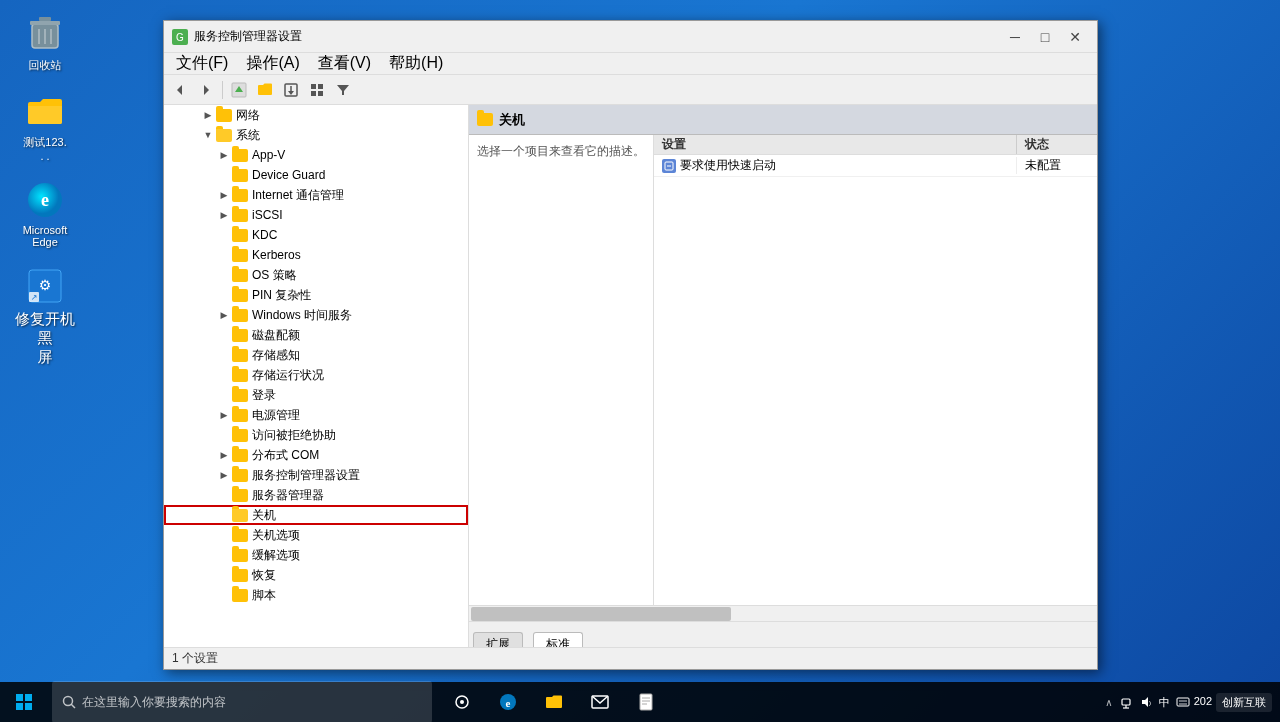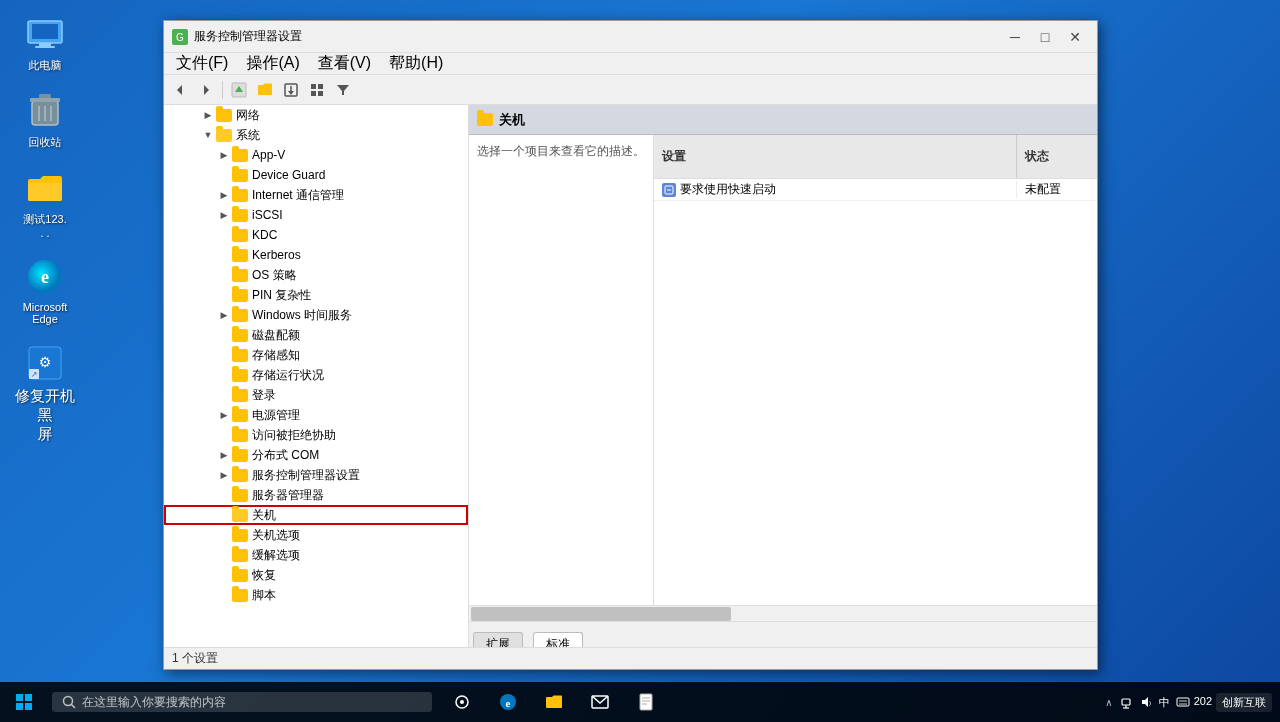--- a/index.html
+++ b/index.html
@@ -72,21 +72,21 @@
       display: flex;
       align-items: center;
       justify-content: center;
       color: white;
       font-size: 18px;
       cursor: pointer;
     }
     .taskbar-search {
       flex: 1;
       max-width: 380px;
-      height: 20px;
+      height: 42px;
       background: rgba(255,255,255,0.15);
       border-radius: 3px;
       display: flex;
       align-items: center;
       padding: 0 10px;
       color: rgba(255,255,255,0.7);
       font-size: 12px;
       margin: 0 4px;
       cursor: text;
     }
@@ -366,21 +366,21 @@
 
     
     .settings-panel {
       flex: 1;
       display: flex;
       flex-direction: column;
       overflow: hidden;
     }
 
     .settings-header {
-      height: 44px;
+      height: 20px;
       background: #e8e8e8;
       display: flex;
       align-items: center;
       border-bottom: 1px solid #ddd;
     }
     .settings-col {
       padding: 0 8px;
       font-size: 12px;
       font-weight: bold;
       color: #333;
@@ -484,31 +484,20 @@
       font-size: 12px;
       color: #333;
     }
   </style>
 </head>
 <body>
 
 <div class="desktop">
 
   <div class="desktop-icons">
-    <div class="desktop-icon">
-      <div class="icon-img">
-        <svg width="38" height="30" viewBox="0 0 38 30">
-          <rect x="2" y="2" width="34" height="22" rx="2" fill="#42a5f5" stroke="#90caf9" stroke-width="1.5"></rect>
-          <rect x="6" y="5" width="26" height="15" rx="1" fill="#1565c0"></rect>
-          <rect x="13" y="24" width="12" height="3" fill="#90caf9"></rect>
-          <rect x="9" y="27" width="20" height="2" rx="1" fill="#90caf9"></rect>
-        </svg>
-      </div>
-      <div class="icon-label">此电脑</div>
-    </div>
     <div class="desktop-icon">
       <div class="icon-img">
         <svg width="34" height="36" viewBox="0 0 34 36">
           <rect x="4" y="8" width="26" height="24" rx="3" fill="#78909c" stroke="#b0bec5" stroke-width="1.5"></rect>
           <rect x="2" y="5" width="30" height="4" rx="1" fill="#90a4ae"></rect>
           <rect x="11" y="1" width="12" height="4" rx="1" fill="#78909c"></rect>
           <line x1="11" y1="13" x2="11" y2="28" stroke="#b0bec5" stroke-width="1.5"></line>
           <line x1="17" y1="13" x2="17" y2="28" stroke="#b0bec5" stroke-width="1.5"></line>
           <line x1="23" y1="13" x2="23" y2="28" stroke="#b0bec5" stroke-width="1.5"></line>
         </svg>

